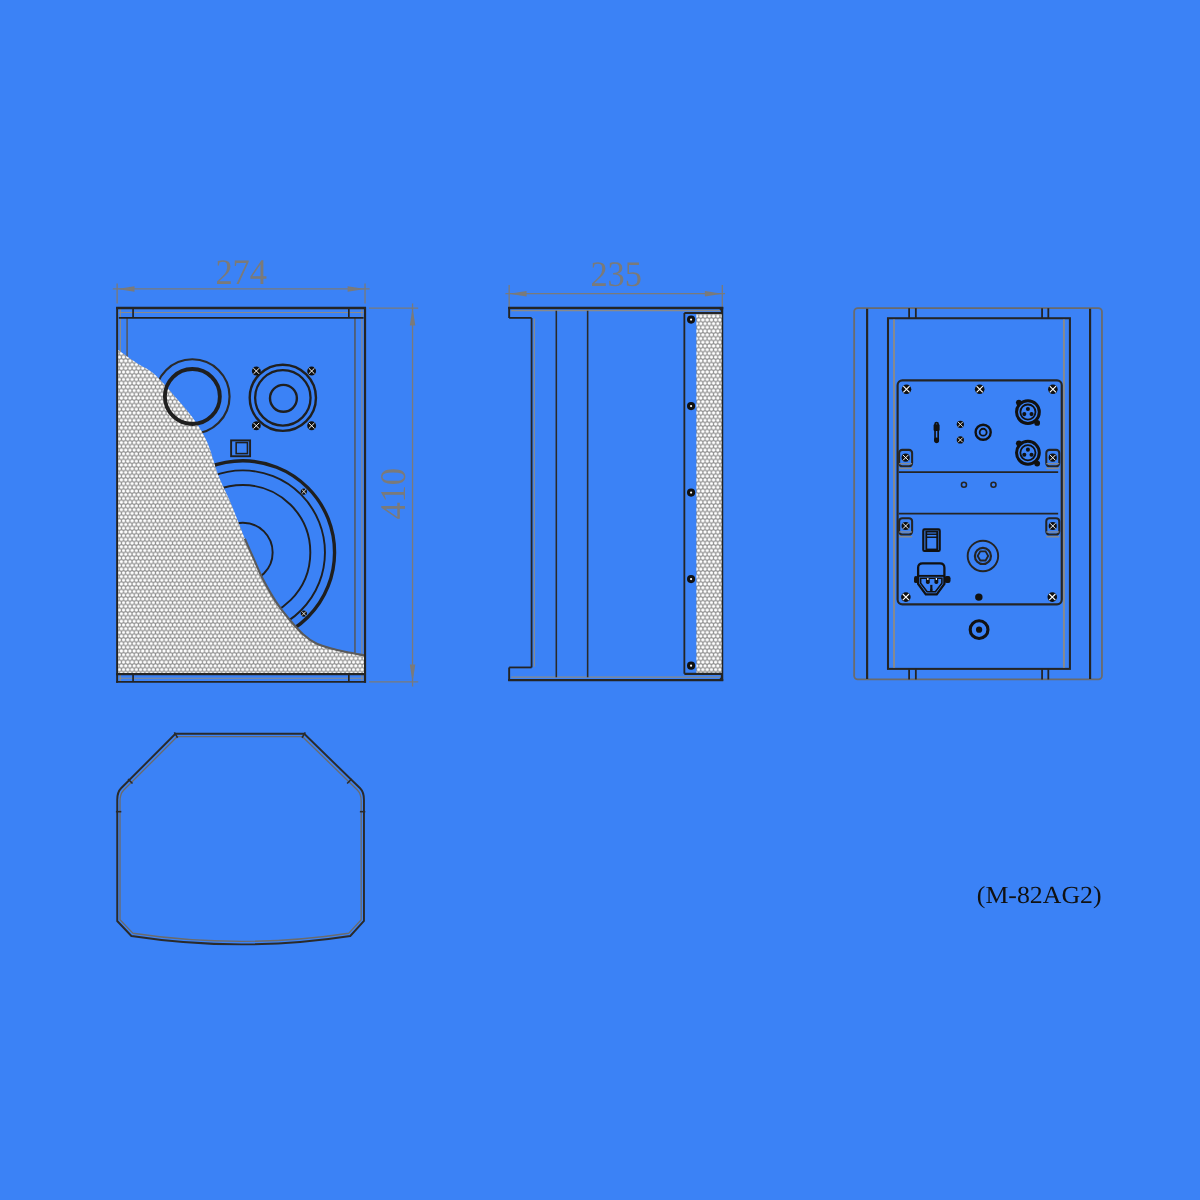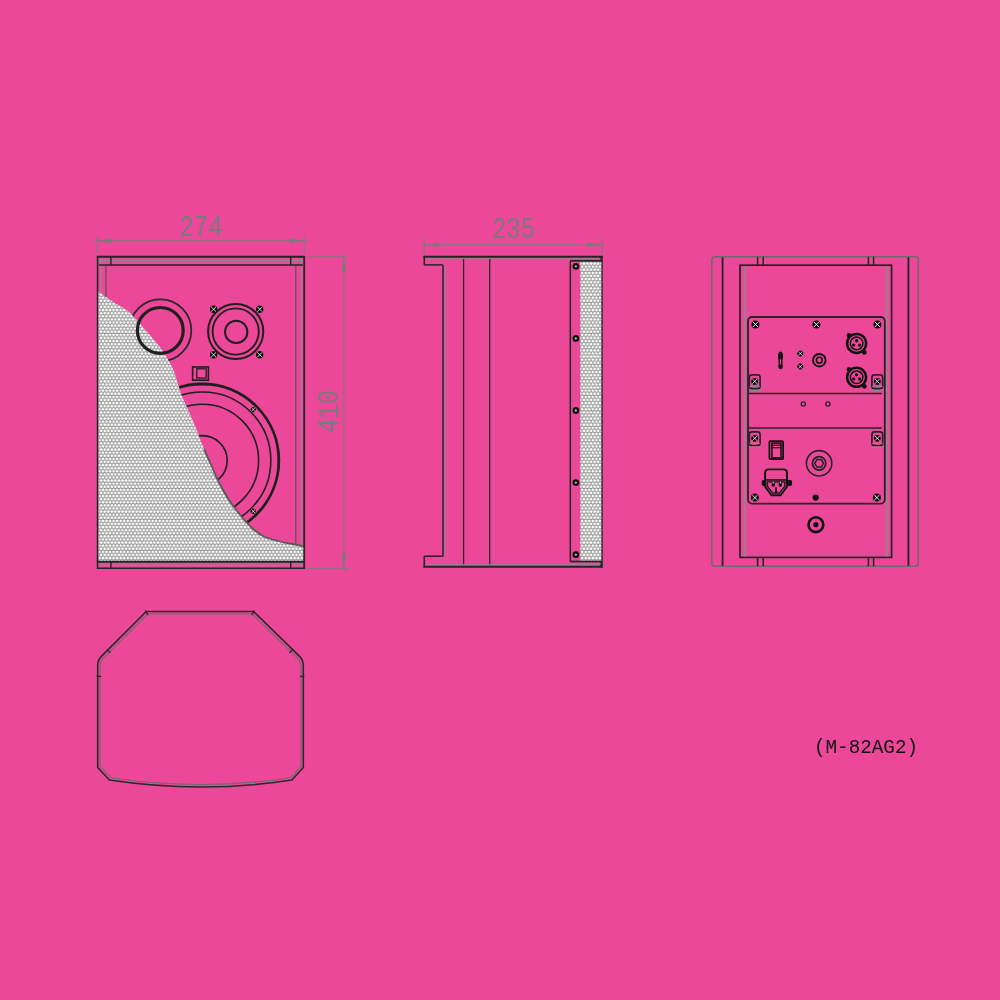--- a/index.html
+++ b/index.html
@@ -1,17 +1,17 @@
 <!DOCTYPE html>
 <html><head>
 <meta charset="utf-8">
 <style>
 html,body{margin:0;padding:0;background:#ffffff;}
-#page{width:1000px;height:1000px;position:relative;background:#ec4899;overflow:hidden;
-font-family:Liberation Mono, monospace;}
+#page{width:1000px;height:1000px;position:relative;background:#3b82f6;overflow:hidden;
+font-family:Liberation Serif, serif;}
 svg{display:block;}
 </style>
 </head>
 <body>
 <div id="page">
 <svg width="1000" height="1000" viewBox="0 0 1000 1000">
 <defs>
 <pattern id="hex" width="3.55" height="6.2" patternUnits="userSpaceOnUse">
   <rect x="0" y="0" width="3.55" height="6.2" fill="#909090"></rect>
   <circle cx="0" cy="0" r="1.42" fill="#ffffff"></circle>

